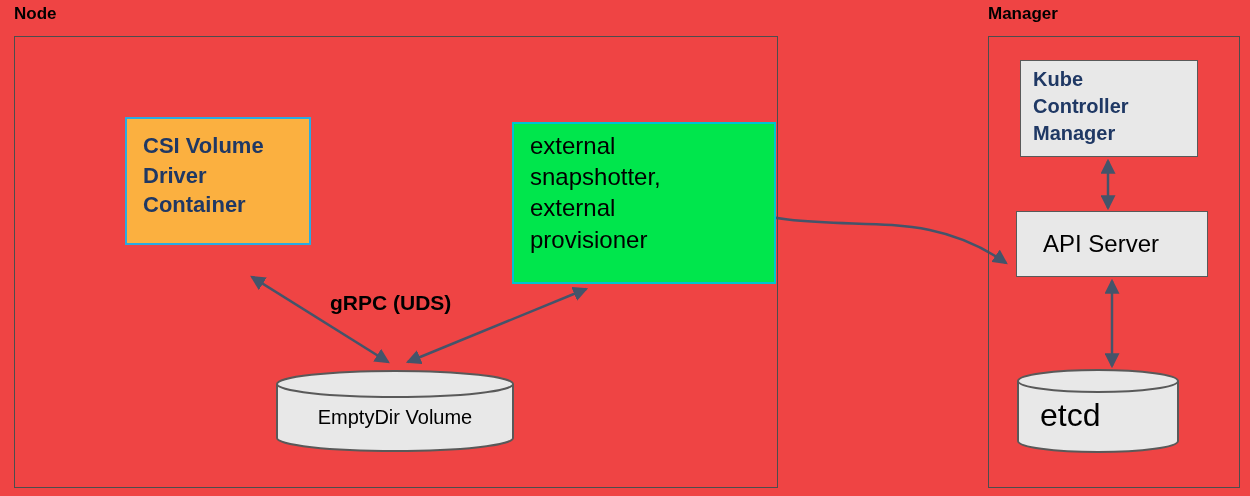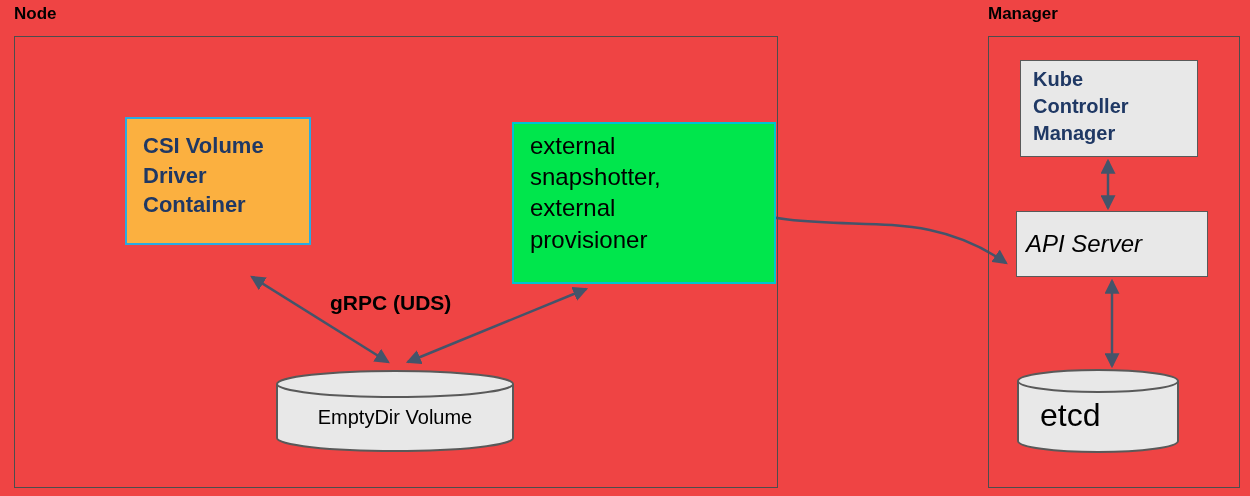--- a/index.html
+++ b/index.html
@@ -69,22 +69,21 @@
     font-size: 20px;
     font-weight: bold;
     line-height: 1.35;
     padding: 5px 12px;
   }
   .api-box {
     color: #000000;
     font-size: 24px;
     display: flex;
     align-items: center;
-    padding-left: 9px;
-    font-style: italic;
+    padding-left: 26px;
   }
 </style>
 </head>
 <body>
 
 <div class="canvas">
 
   <svg class="overlay" viewBox="0 0 1250 496" xmlns="http://www.w3.org/2000/svg">
     <defs>
       <marker id="ah" viewBox="0 0 10 10" refX="8.5" refY="5" markerWidth="6" markerHeight="6" orient="auto-start-reverse">

